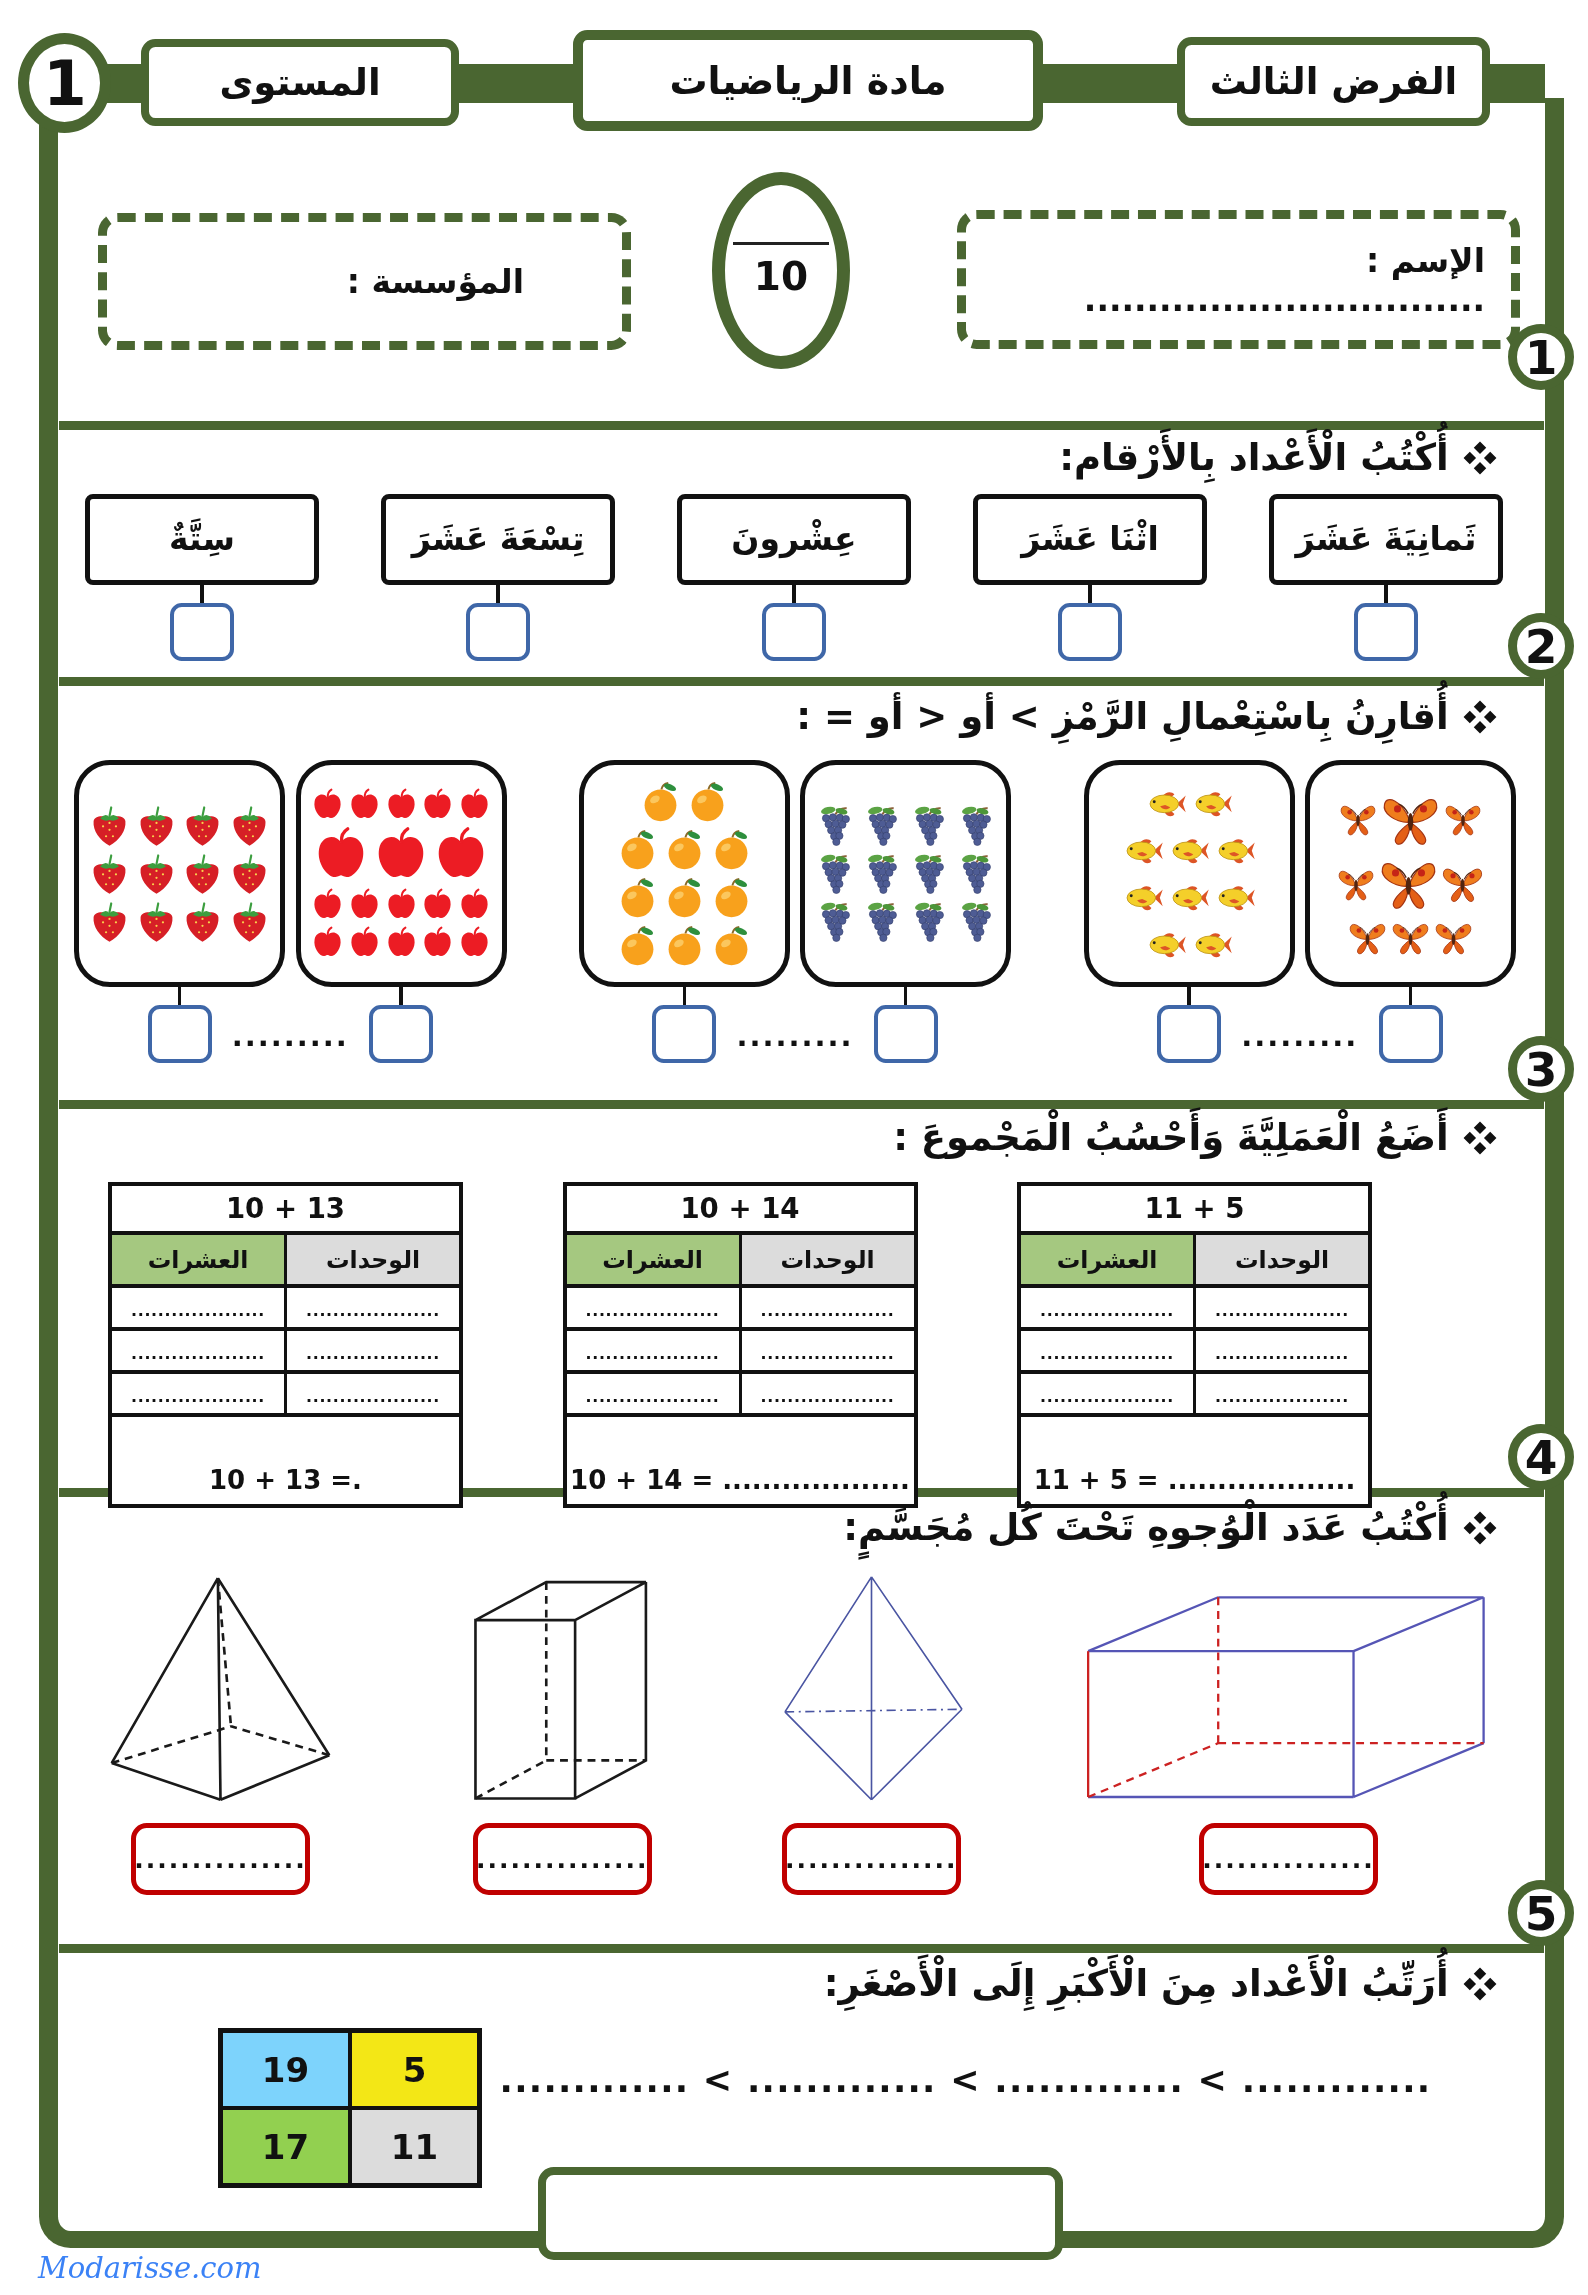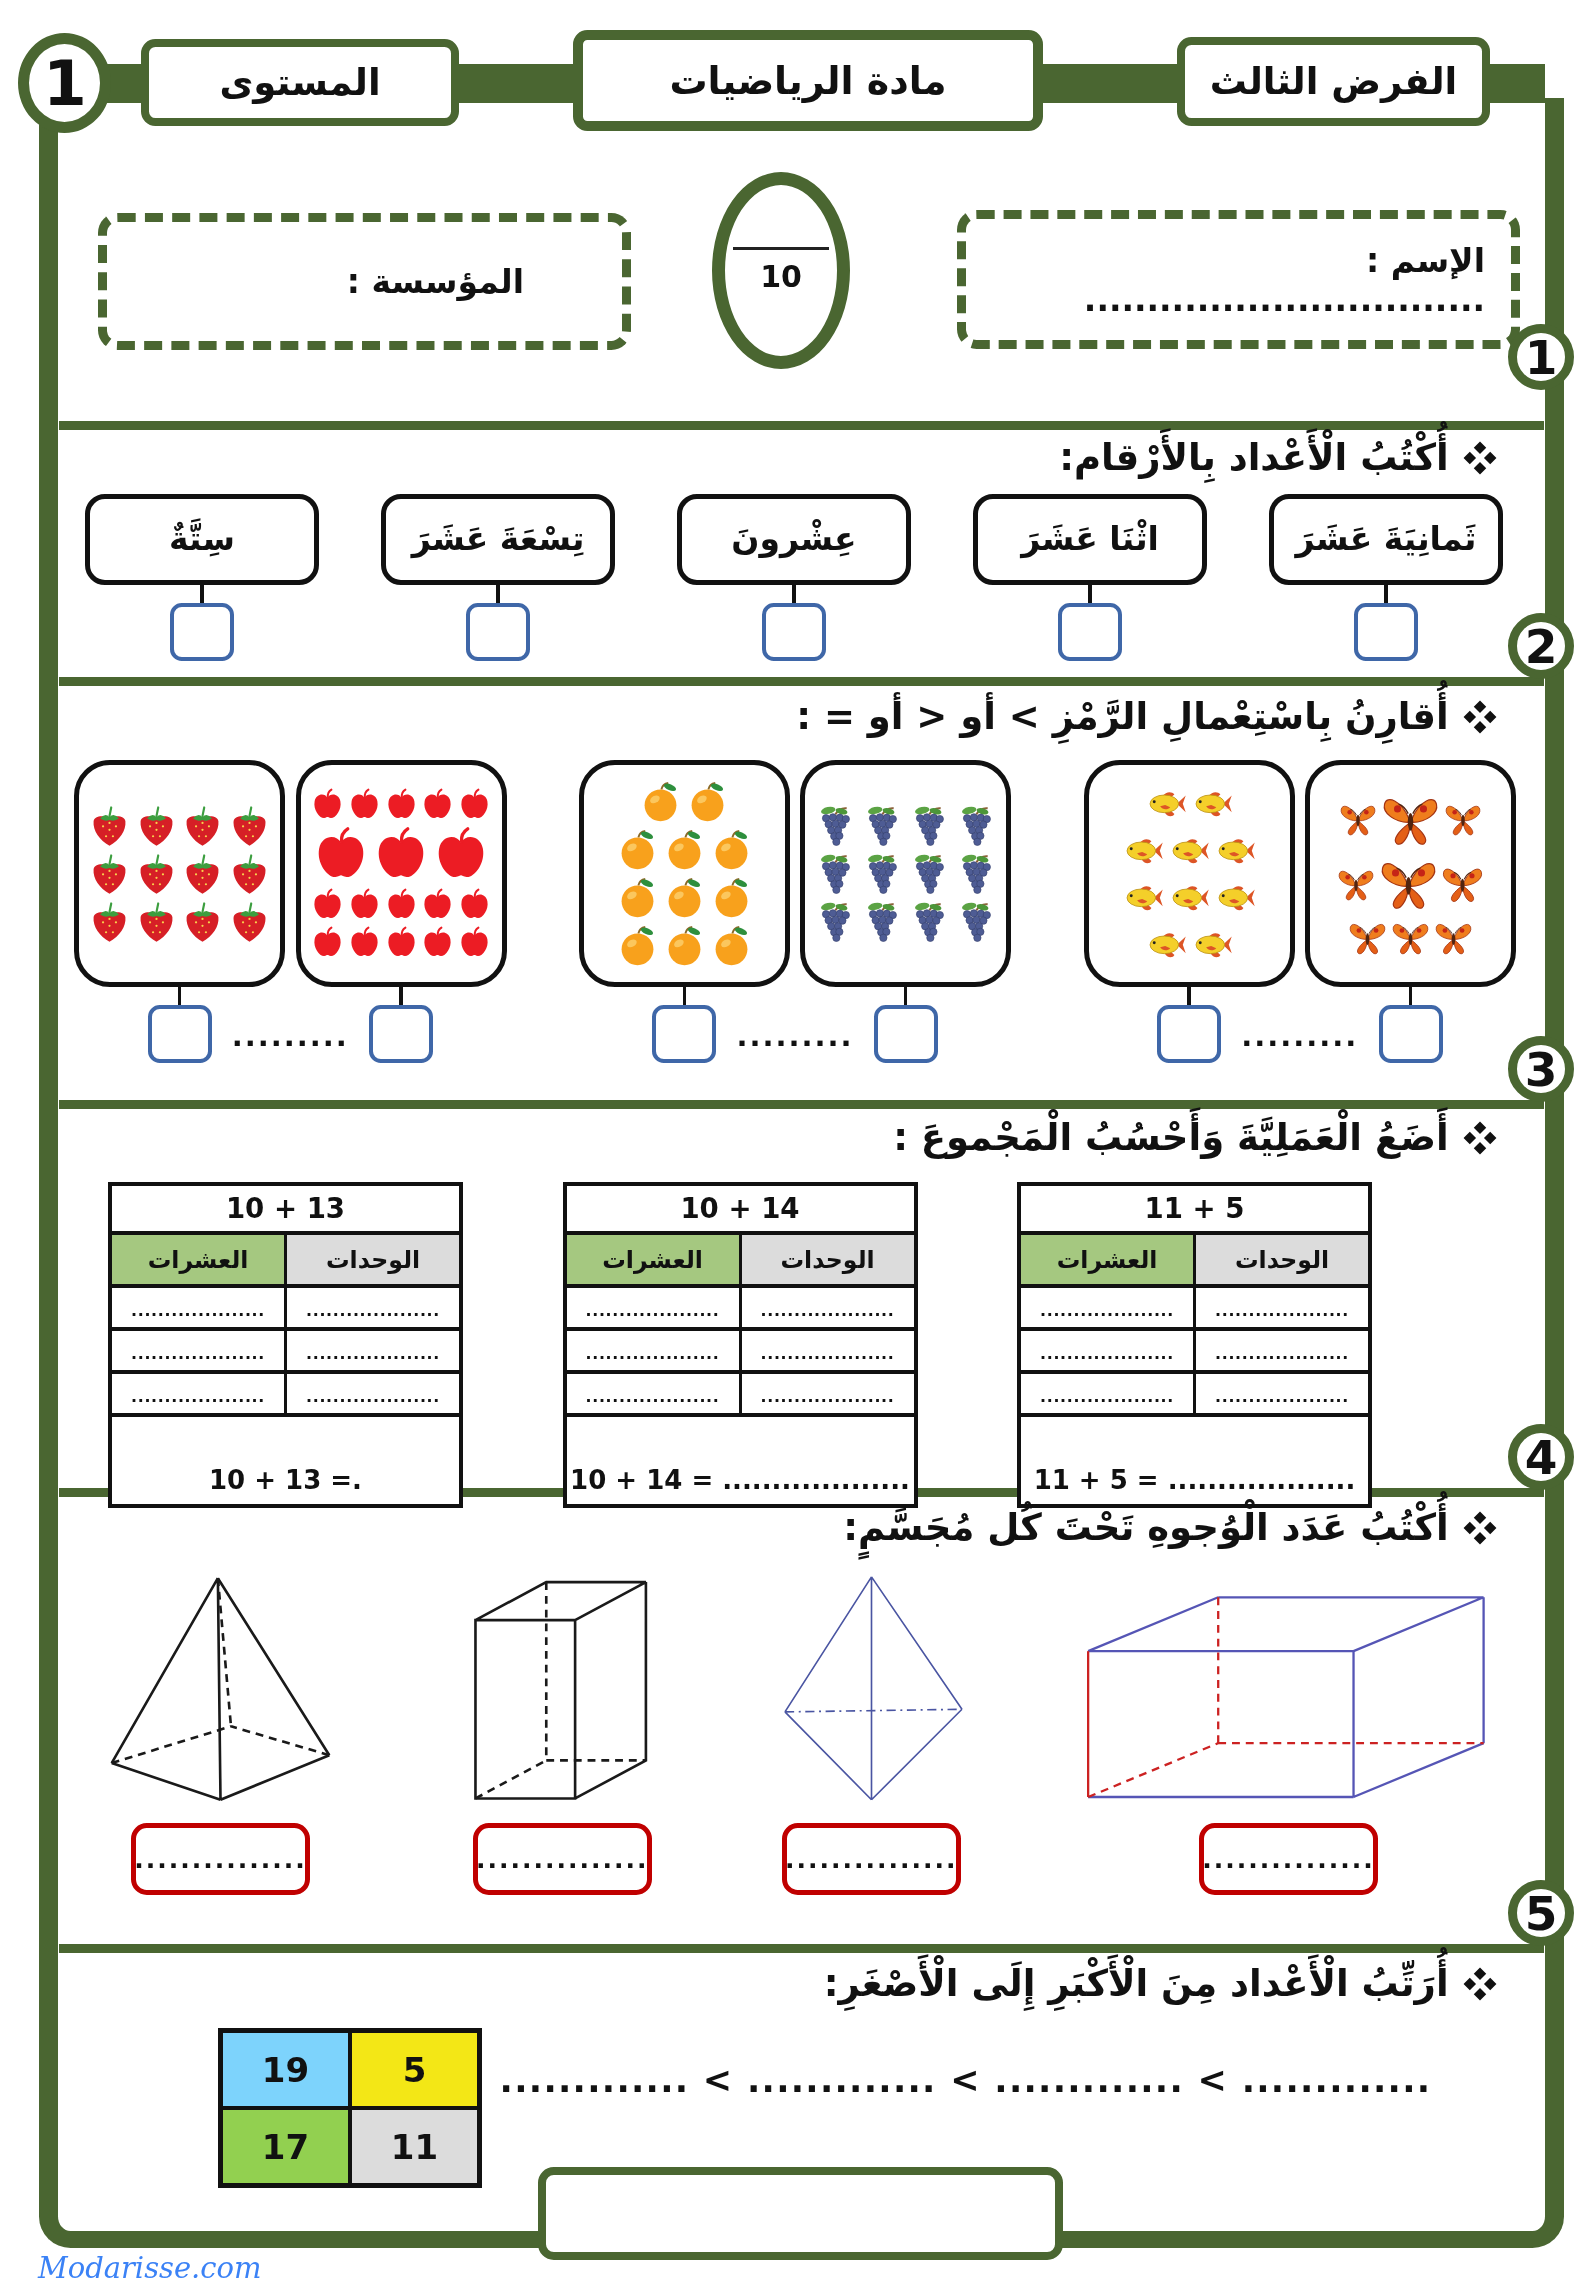--- a/index.html
+++ b/index.html
@@ -47,32 +47,32 @@
     display:flex;align-items:center;font-weight:bold;font-size:33px;direction:rtl;z-index:2;
   }
   .name-box{left:957px;top:210px;width:563px;height:139px;padding:0 26px;}
   .inst-box{left:98px;top:213px;width:533px;height:137px;padding:0 98px 0 0;}
   .score-circle{
     position:absolute;left:712px;top:172px;width:138px;height:197px;background:#fff;
     border:13.8px solid var(--green);border-radius:50%;z-index:2;
     display:flex;flex-direction:column;align-items:center;justify-content:center;gap:9.2px;
   }
   .score-line{width:96px;height:3.3px;background:#222;}
-  .score-num{font-size:30px;font-weight:bold;}
+  .score-num{font-size:39px;font-weight:bold;}
   
   .q-title{
     position:absolute;right:92px;display:flex;align-items:center;gap:14.4px;direction:rtl;
     font-size:37px;font-weight:bold;line-height:1.6;z-index:2;white-space:nowrap;
   }
   .dmd{width:34px;height:34px;flex:0 0 auto;}
   
   .q1-row{position:absolute;left:85px;top:494px;width:1418px;display:flex;justify-content:space-between;direction:rtl;}
   .word-unit{display:flex;flex-direction:column;align-items:center;width:234px;}
   .word-box{
-    width:100%;height:91px;border:5.3px solid var(--ink);border-radius:20px;background:#fff;
+    width:100%;height:91px;border:5.3px solid var(--ink);border-radius:8px;background:#fff;
     display:flex;align-items:center;justify-content:center;font-size:33px;font-weight:bold;line-height:1.4;
   }
   .connector{width:3.3px;height:18.4px;background:var(--ink);}
   .blue-box{width:64px;height:58px;border:4.6px solid var(--blue);border-radius:11.8px;background:#fff;}
   
   .q2-row{position:absolute;left:74px;top:760px;width:1442px;display:flex;justify-content:space-between;}
   .pair{display:flex;flex-direction:column;}
   .pair-pics{display:flex;gap:10.5px;}
   .pic-box{
     width:211px;height:227px;border:5.9px solid var(--ink);border-radius:36px;background:#fff;

